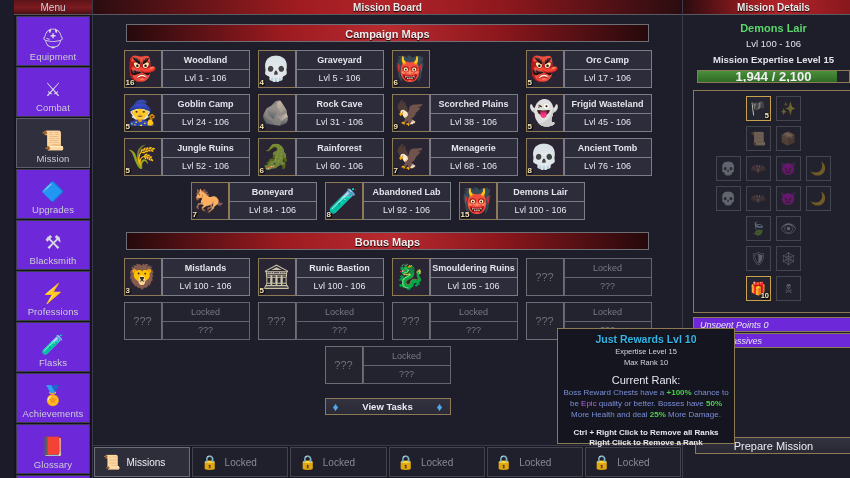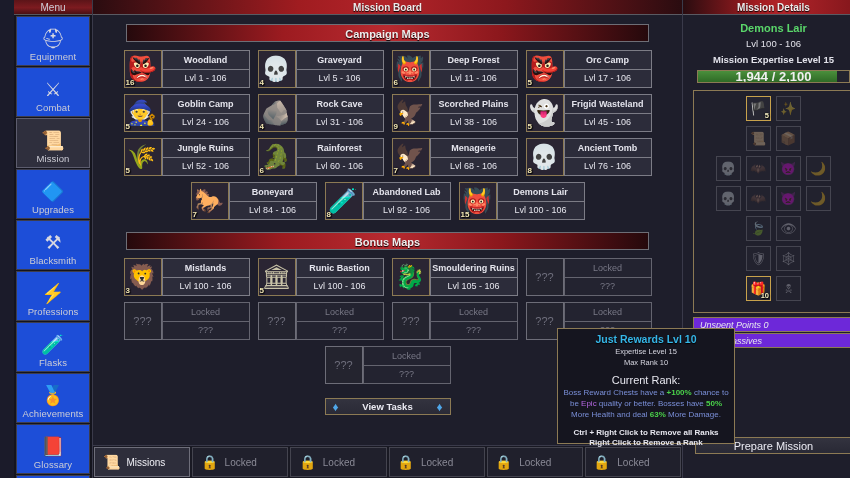--- a/index.html
+++ b/index.html
@@ -17,21 +17,21 @@
     background: #14141d; border-right: 1px solid #3a3a4a;
   }
   .menu-head {
     height: 15px; line-height: 15px; text-align: center;
     font-size: 10px; color: #cfcfd8;
     background: linear-gradient(to bottom,#5c1418,#7d1b20 55%,#4a1014);
     border-bottom: 1px solid #57575f;
   }
   .side-item {
     position: relative; height: 50px; margin: 1px 2px;
-    background: #1d4ed8; border: 1px solid #3d3d4c;
+    background: #6d28d9; border: 1px solid #3d3d4c;
     display: flex; flex-direction: column; align-items: center; justify-content: flex-end;
     padding-bottom: 3px;
   }
   .side-item.active { background: #2f2f3d; border-color: #5d5d6e; }
   .side-item .lbl { font-size: 9.5px; color: #cdcdd6; letter-spacing: .1px; }
   .side-icon { position: absolute; top: 8px; left: 50%; transform: translateX(-50%);
                width: 26px; height: 26px; display: flex; align-items: center; justify-content: center;
                font-size: 19px; line-height: 1; }
 
   
@@ -221,24 +221,20 @@
             <div class="map-info">
               <div class="map-name">Graveyard</div>
               <div class="map-lvl">Lvl 5 - 106</div>
             </div>
           </div>
           <div class="map-card">
             <div class="map-thumb">
               <span class="glyph" style="color:#a8302c">👹</span>
               <span class="badge">6</span>
             </div>
-            <div class="map-info">
-              <div class="map-name">Deep Forest</div>
-              <div class="map-lvl">Lvl 11 - 106</div>
-            </div>
           </div>
           <div class="map-card">
             <div class="map-thumb">
               <span class="glyph" style="color:#c8a83c">👺</span>
               <span class="badge">5</span>
             </div>
             <div class="map-info">
               <div class="map-name">Orc Camp</div>
               <div class="map-lvl">Lvl 17 - 106</div>
             </div>
@@ -554,21 +550,21 @@
 
     <div class="prep-btn">Prepare Mission</div>
   </div>
 
   <div id="tooltip">
     <div class="tt-title">Just Rewards Lvl 10</div>
     <div class="tt-sub">Expertise Level 15</div>
     <div class="tt-sub">Max Rank 10</div>
     <div class="tt-cur">Current Rank:</div>
     <div class="tt-desc">
-      <span>Boss Reward Chests have a </span><span class="g">+100%</span><span> chance to be </span><span class="p">Epic</span><span> quality or better. Bosses have </span><span class="g">50%</span><span> More Health and deal </span><span class="g">63%</span><span> More Damage.</span>
+      <span>Boss Reward Chests have a </span><span class="g">+100%</span><span> chance to be </span><span class="p">Epic</span><span> quality or better. Bosses have </span><span class="g">50%</span><span> More Health and deal </span><span class="g">25%</span><span> More Damage.</span>
     </div>
     <div class="tt-foot">
       <div>Ctrl + Right Click to Remove all Ranks</div>
       <div>Right Click to Remove a Rank</div>
     </div>
   </div>
 
   <div id="tabbar">
       <div class="tab active">
         <span class="ticon">📜</span>

